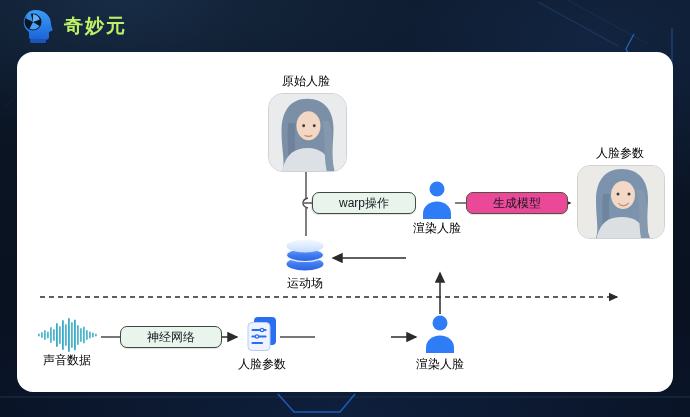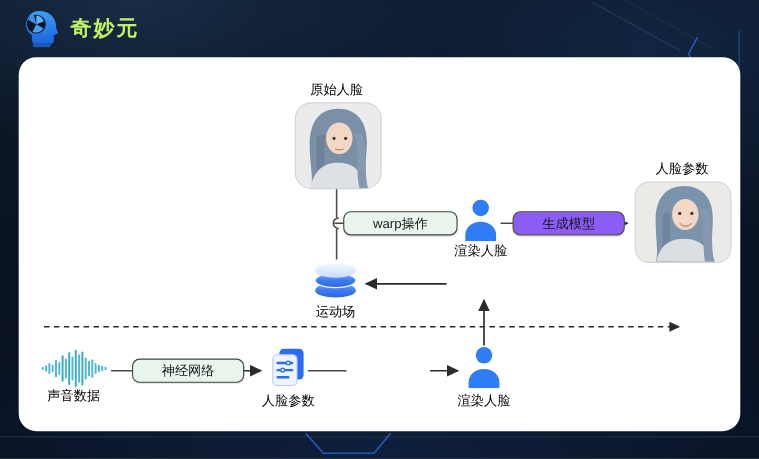--- a/index.html
+++ b/index.html
@@ -30,21 +30,21 @@
   .node{position:absolute;transform:translate(-50%,-50%);white-space:nowrap;z-index:4;}
   .lbl{
     position:absolute;transform:translateX(-50%);white-space:nowrap;z-index:4;
     font-size:12px;color:#000000;
   }
   .box{
     font-size:12px;color:#15181c;line-height:1;padding:4px 26px;border-radius:7px;
     box-shadow:0 1px 1px rgba(0,0,0,.12);
   }
   .box.green{background:#e9f5ec;border:1.2px solid #3d4a40;}
-  .box.yellow{background:#8b5cf6;border:1.2px solid #56513a;}
+  .box.yellow{background:#ec4899;border:1.2px solid #56513a;}
   .portrait{
     position:absolute;z-index:4;border:1px solid #cfd3d8;border-radius:15px;overflow:hidden;
     background:#e9eaec;
   }
   .icon-wrap{position:absolute;z-index:4;}
 </style>
 </head>
 <body>
 
 <div class="bg-layer">

